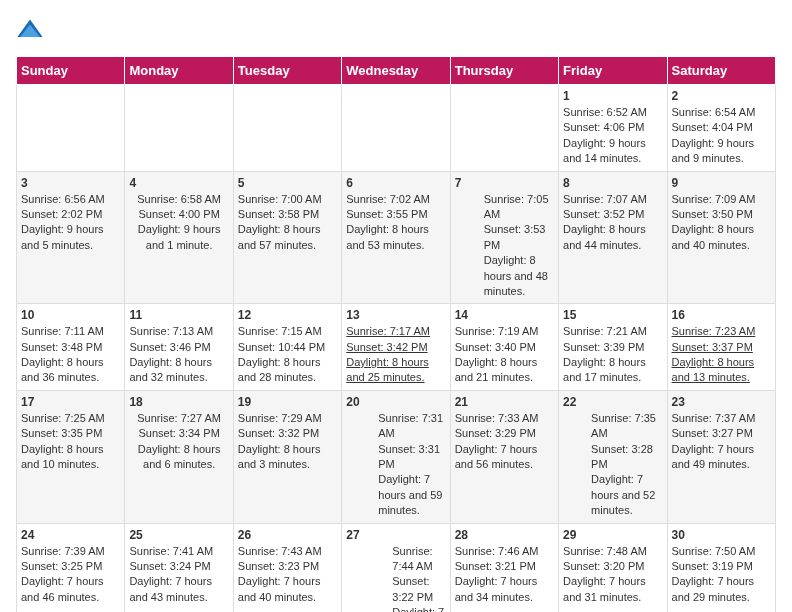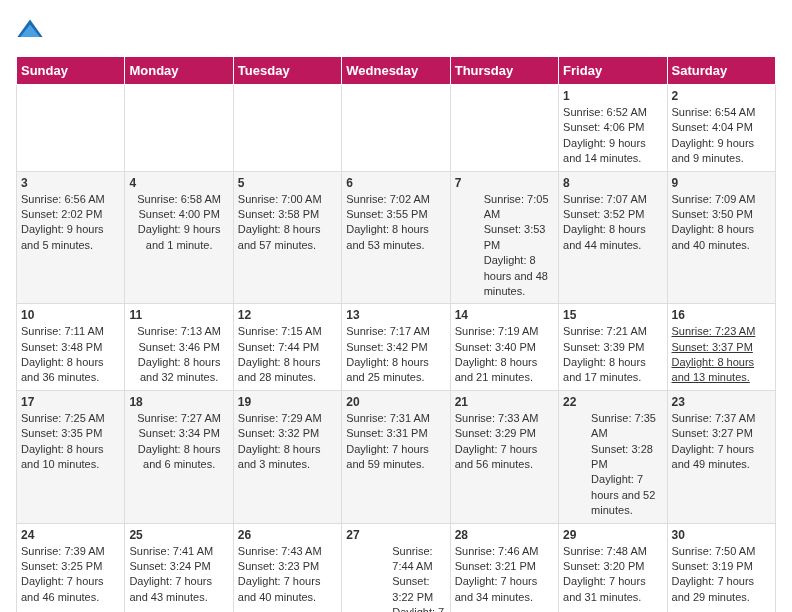--- a/index.html
+++ b/index.html
@@ -189,33 +189,33 @@
       </tr>
       <tr>
         <td>
           <span class="day-num">10</span>
           <div class="day-info" style="white-space: pre-line;">Sunrise: 7:11 AM
 Sunset: 3:48 PM
 Daylight: 8 hours and 36 minutes.</div>
         </td>
         <td>
           <span class="day-num">11</span>
-          <div class="day-info" style="white-space: pre-line; text-align: center;">Sunrise: 7:13 AM
+          <div class="day-info" style="white-space: pre-line;">Sunrise: 7:13 AM
 Sunset: 3:46 PM
 Daylight: 8 hours and 32 minutes.</div>
         </td>
         <td>
           <span class="day-num">12</span>
           <div class="day-info" style="white-space: pre-line;">Sunrise: 7:15 AM
-Sunset: 7:44 PM
+Sunset: 10:44 PM
 Daylight: 8 hours and 28 minutes.</div>
         </td>
         <td>
           <span class="day-num">13</span>
-          <div class="day-info" style="white-space: pre-line;">Sunrise: 7:17 AM
+          <div class="day-info" style="white-space: pre-line; text-decoration: underline;">Sunrise: 7:17 AM
 Sunset: 3:42 PM
 Daylight: 8 hours and 25 minutes.</div>
         </td>
         <td>
           <span class="day-num">14</span>
           <div class="day-info" style="white-space: pre-line;">Sunrise: 7:19 AM
 Sunset: 3:40 PM
 Daylight: 8 hours and 21 minutes.</div>
         </td>
         <td>
@@ -245,21 +245,21 @@
 Daylight: 8 hours and 6 minutes.</div>
         </td>
         <td>
           <span class="day-num">19</span>
           <div class="day-info" style="white-space: pre-line;">Sunrise: 7:29 AM
 Sunset: 3:32 PM
 Daylight: 8 hours and 3 minutes.</div>
         </td>
         <td>
           <span class="day-num">20</span>
-          <div class="day-info" style="white-space: pre-line;">Sunrise: 7:31 AM
+          <div class="day-info" style="white-space: pre-line; margin-left: 32px;">Sunrise: 7:31 AM
 Sunset: 3:31 PM
 Daylight: 7 hours and 59 minutes.</div>
         </td>
         <td>
           <span class="day-num">21</span>
           <div class="day-info" style="white-space: pre-line;">Sunrise: 7:33 AM
 Sunset: 3:29 PM
 Daylight: 7 hours and 56 minutes.</div>
         </td>
         <td>

